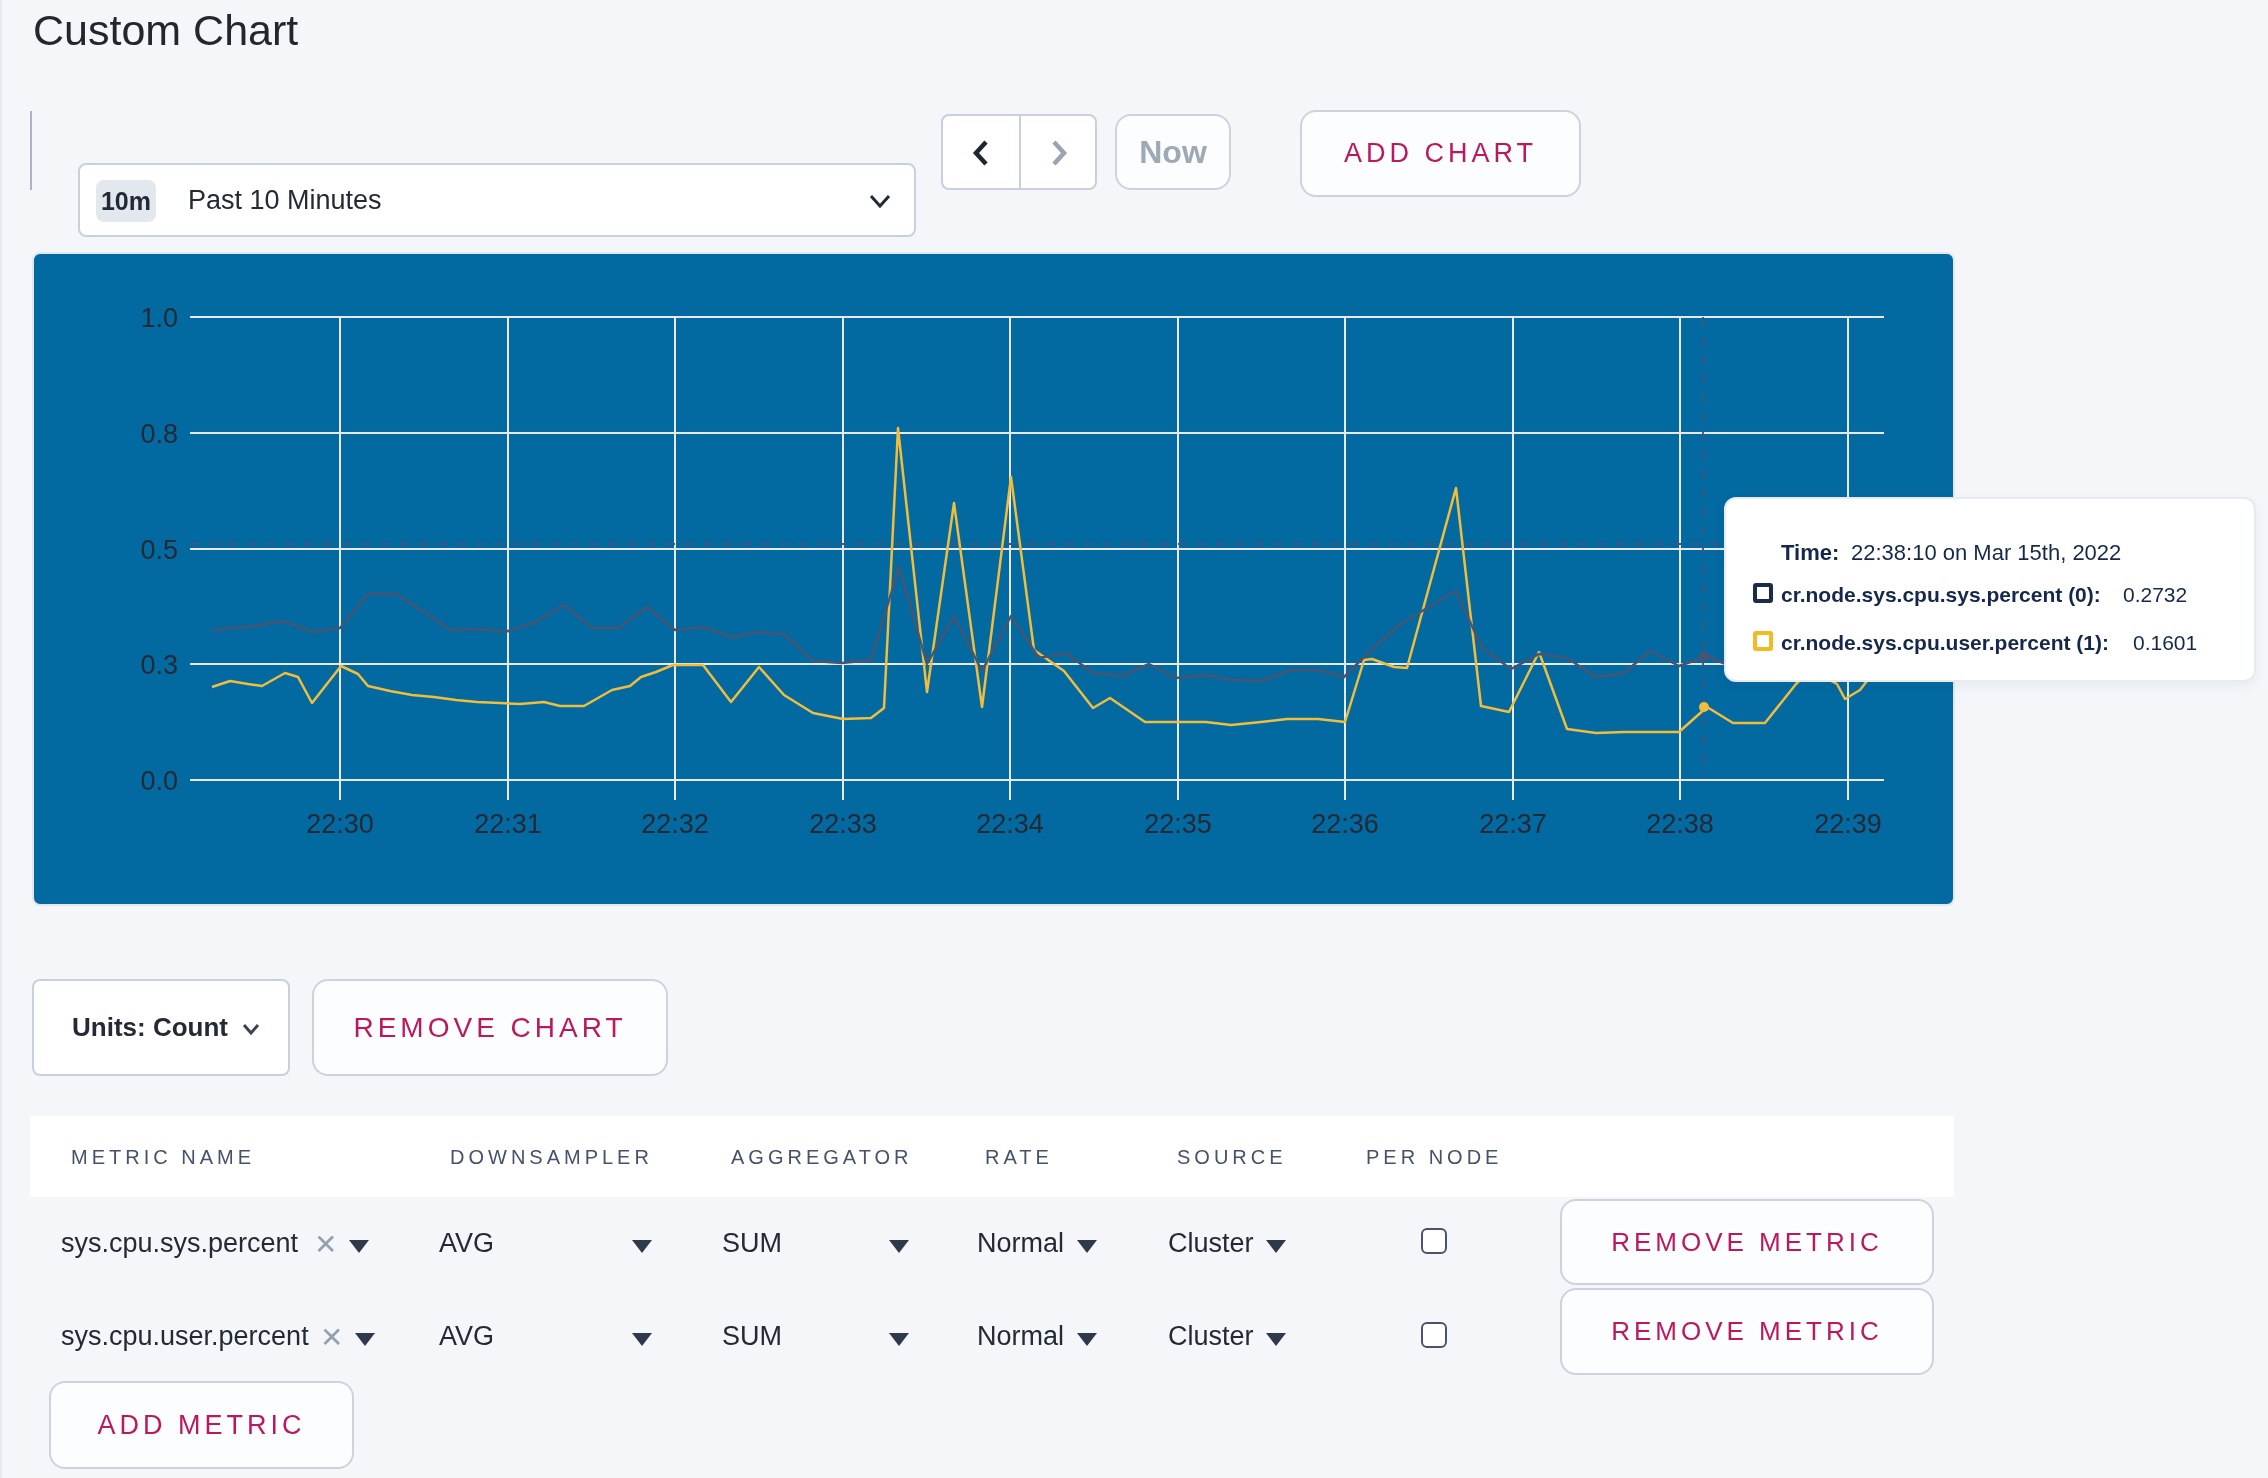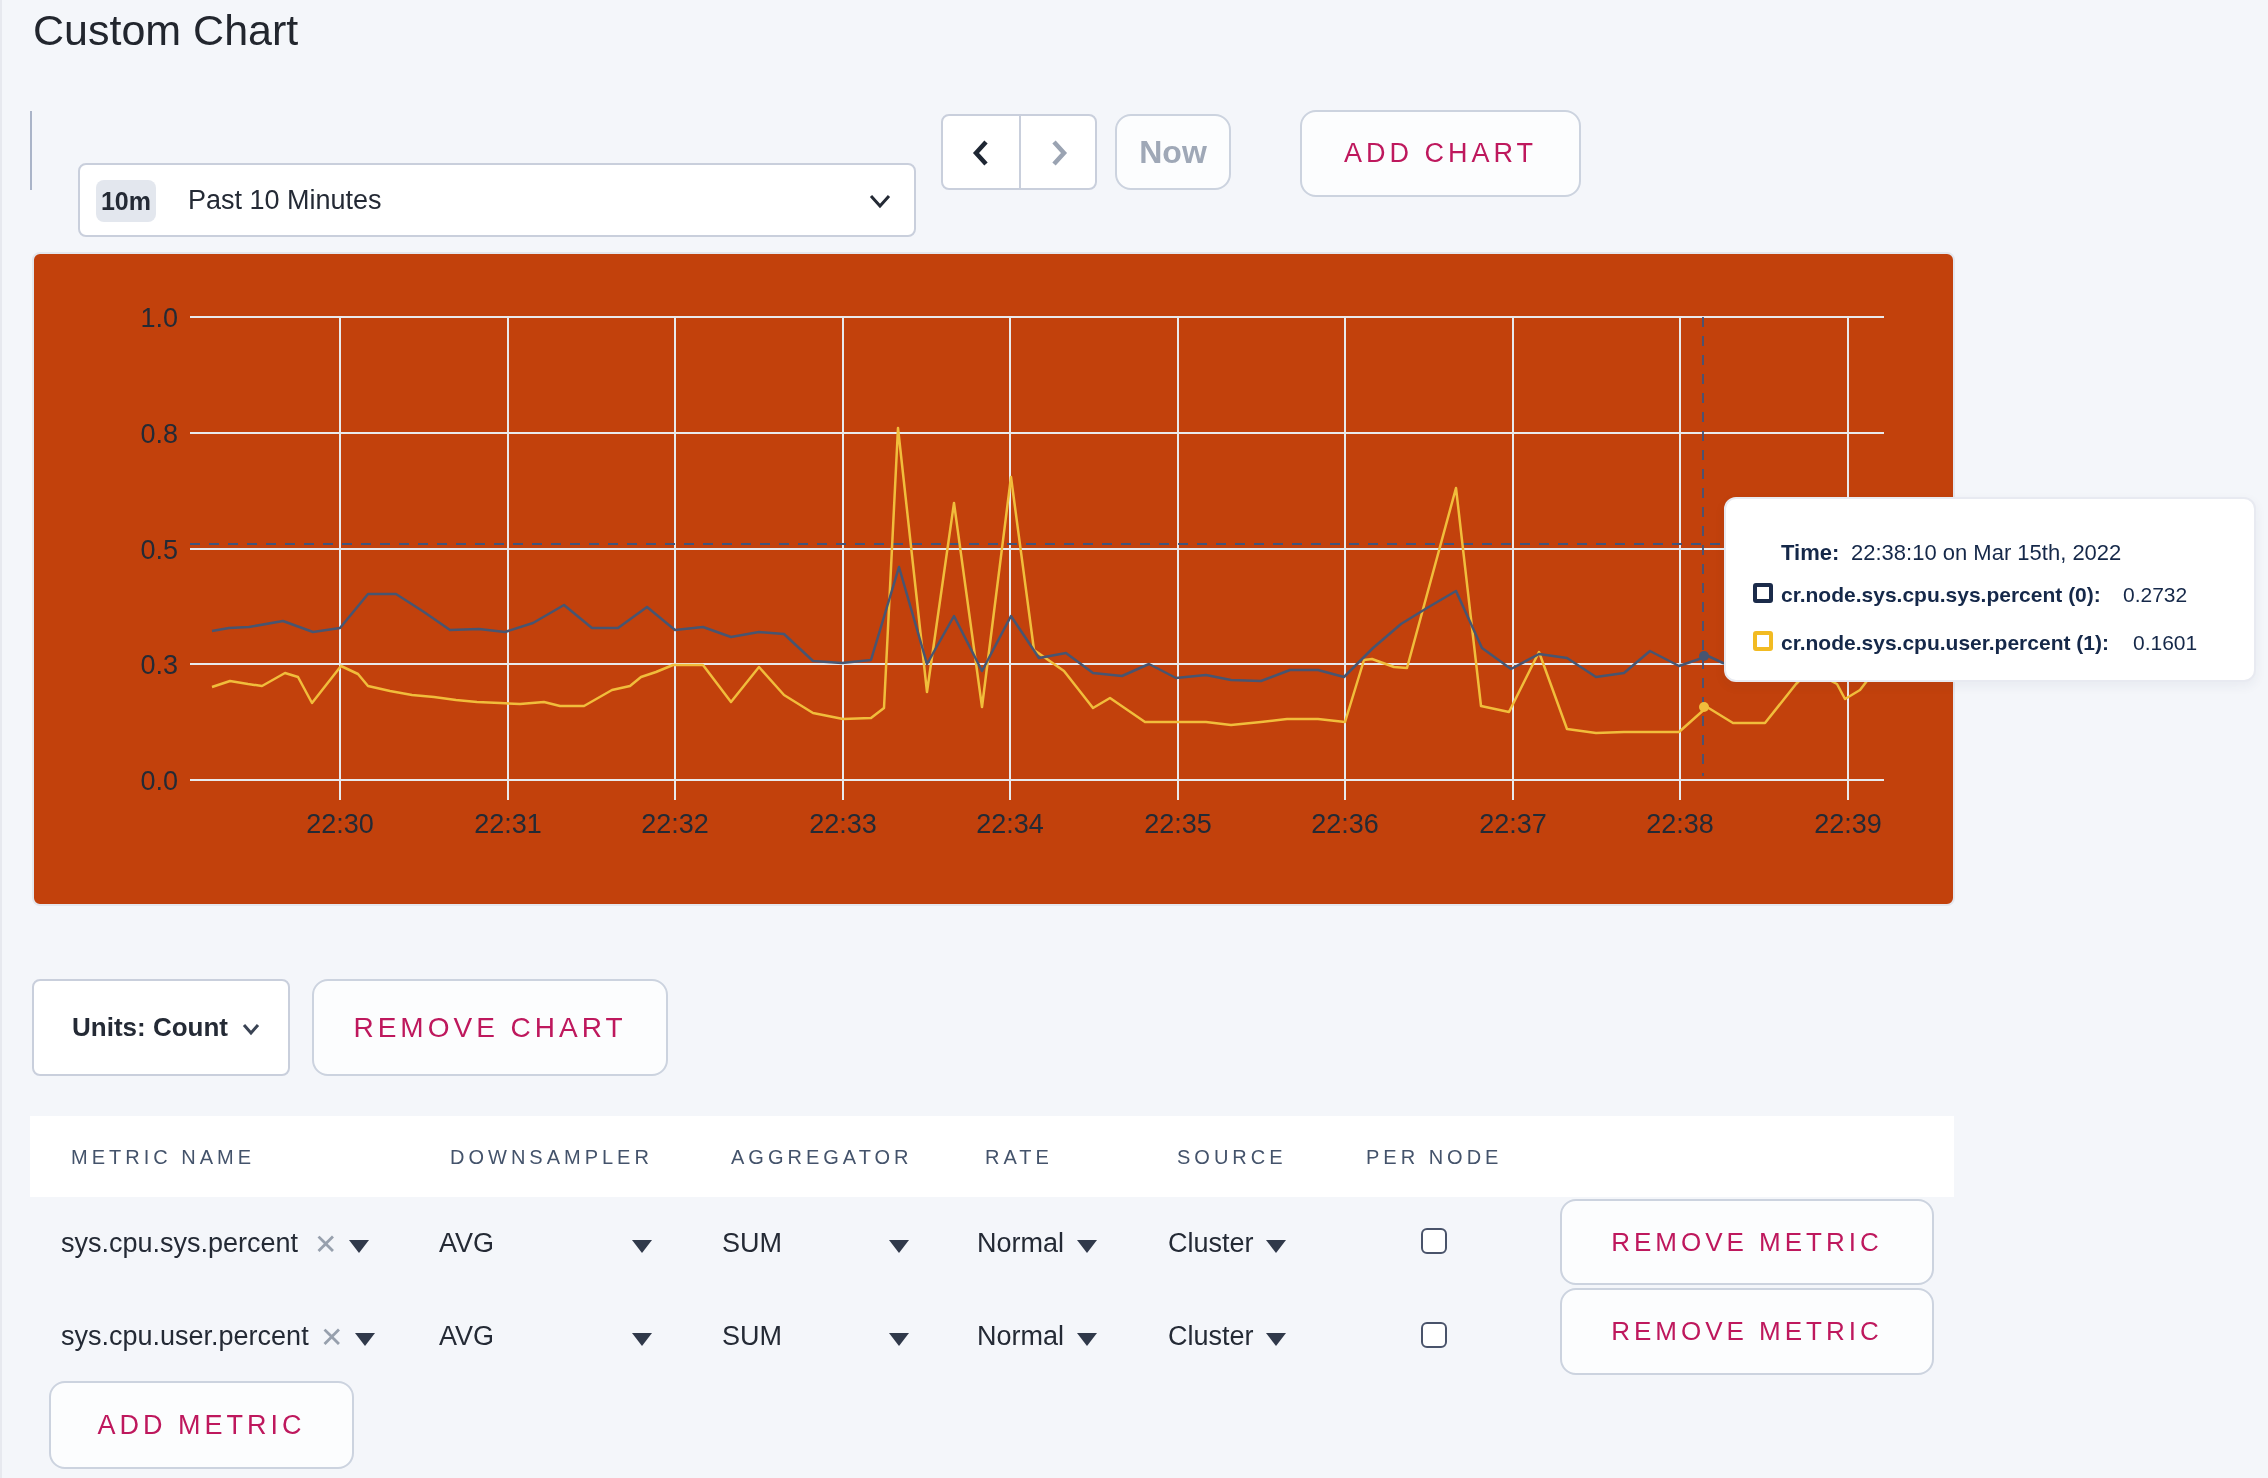--- a/index.html
+++ b/index.html
@@ -39,21 +39,21 @@
   </div>
 
   <div class="abs btn" style="left:1115px;top:114px;width:116px;height:76px;">
     <span style="font-size:32px;color:#9fa8b7;font-weight:700;">Now</span>
   </div>
 
   <div class="abs btn" style="left:1300px;top:110px;width:281px;height:87px;">
     <span class="bluetxt" style="font-size:27px;">ADD CHART</span>
   </div>
 
-  <div class="abs" style="left:32px;top:252px;width:1923px;height:654px;background:#c2410c;border:2px solid #e4e7ee;border-radius:8px;">
+  <div class="abs" style="left:32px;top:252px;width:1923px;height:654px;background:#0369a1;border:2px solid #e4e7ee;border-radius:8px;">
     <svg class="abs" style="left:-2px;top:-2px;" width="1918" height="652" viewBox="0 0 1918 652">
 
       <g stroke="#e9e9ec" stroke-width="2">
         <line x1="158" y1="65" x2="1852" y2="65"></line>
         <line x1="158" y1="181" x2="1852" y2="181"></line>
         <line x1="158" y1="297" x2="1852" y2="297"></line>
         <line x1="158" y1="412" x2="1852" y2="412"></line>
         <line x1="158" y1="528" x2="1852" y2="528"></line>
       </g>
 

